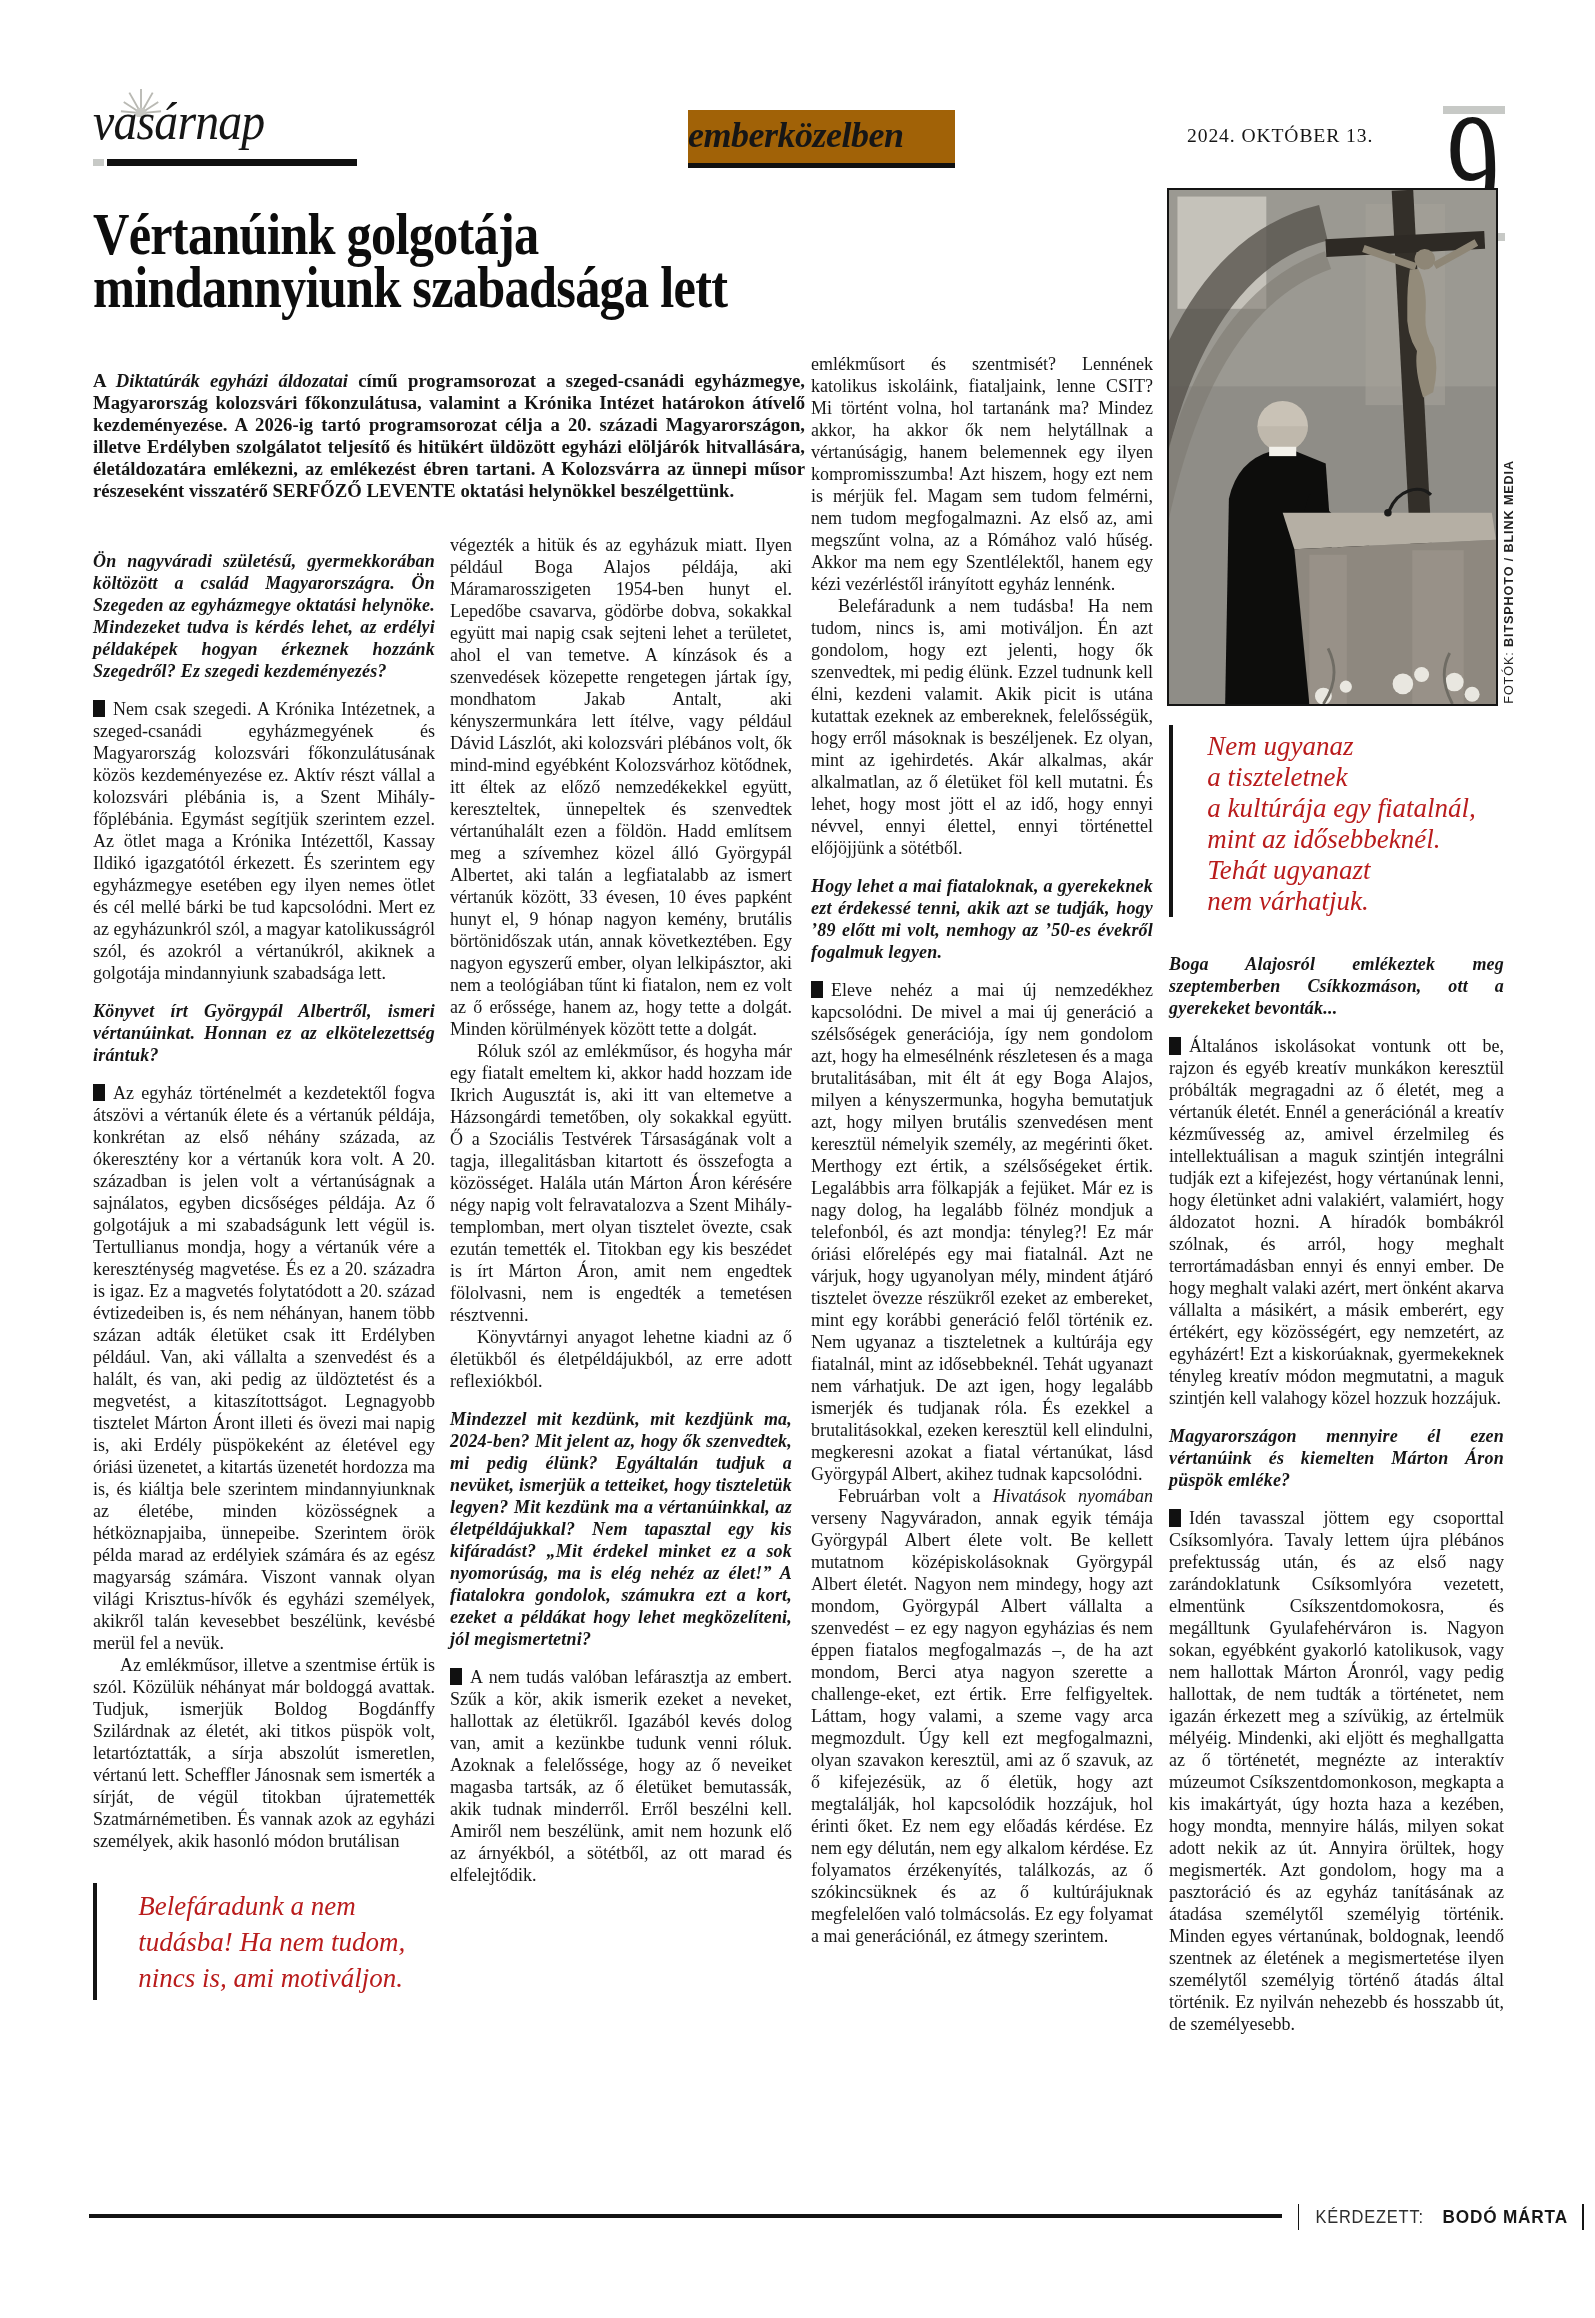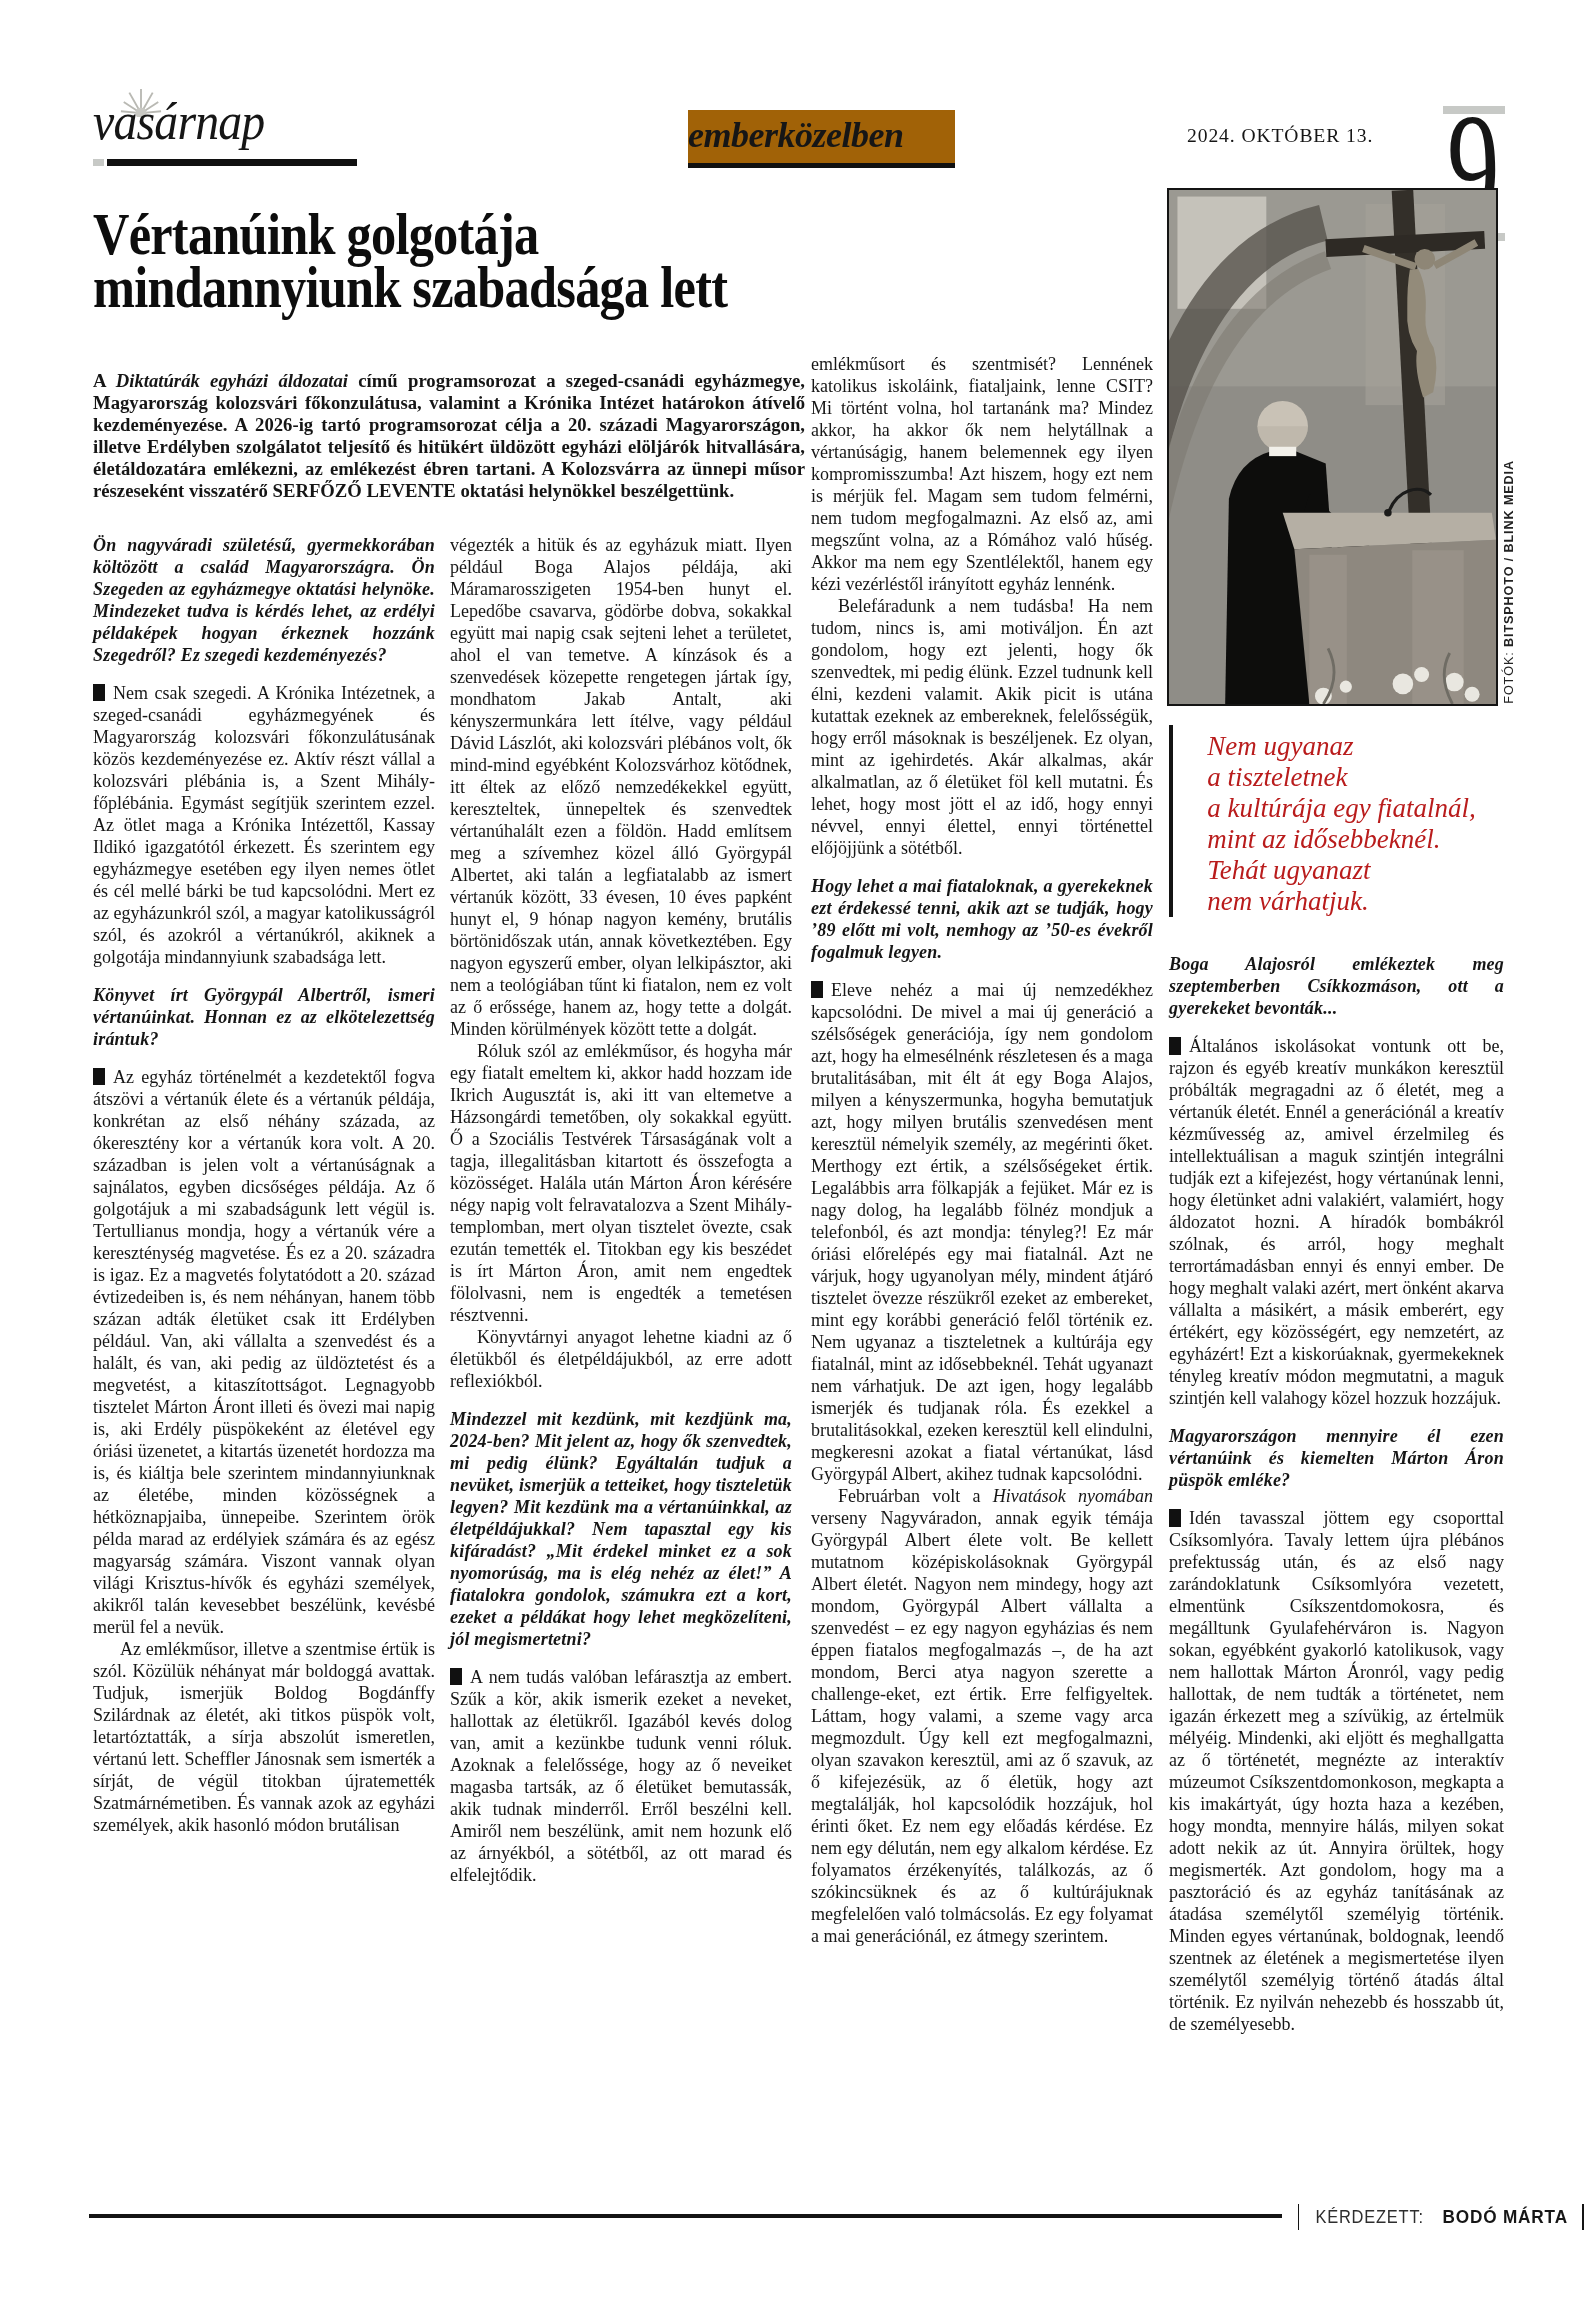--- a/index.html
+++ b/index.html
@@ -43,21 +43,21 @@
   .photo-credit b{font-weight:700;}
 
   
   .col{position:absolute;width:342px;text-align:justify;font-size:18px;line-height:22px;}
   .col1{left:93px; top:534px;}
   .col2{left:450px; top:534px;}
   .col3{left:811px;top:353px;}
   .col4{left:1169px;top:722px;width:335px;}
   .col p{margin:0;}
   .col p.q{font-weight:700;font-style:italic;margin:16px 0;letter-spacing:0.2px;}
-  .col p.q:first-child{margin-top:0;}
+  .col p.q:first-child{margin-top:16px;}
   .col p.ind{text-indent:27px;}
   .marker{display:inline-block;width:11.7px;height:17.3px;background:#111;margin-right:8.4px;
           vertical-align:-2.3px;}
 
   .pullquote{display:flex;}
   .pq-bar{flex:none;width:4.2px;background:#141414;}
   .pq-text{font-style:italic;color:#b91c1c;}
   .pullquote.left{margin-top:31px;}
   .pullquote.left .pq-bar{margin-right:41px;}
   .pullquote.left .pq-text{font-size:27px;line-height:36px;padding-top:4.7px;padding-bottom:4.7px;}
@@ -161,20 +161,21 @@
   </div>
 
   <div id="col1" class="col col1">
       <p class="q">Ön nagyváradi születésű, gyermekkorában költözött a család Magyarországra. Ön Szegeden az egyházmegye oktatási helynöke. Mindezeket tudva is kérdés lehet, az erdélyi példaképek hogyan érkeznek hozzánk Szegedről? Ez szegedi kezdeményezés?</p>
       <p class="a"><span class="marker"></span>Nem csak szegedi. A Krónika Intézetnek, a szeged-csanádi egyházmegyének és Magyarország kolozsvári főkonzulátusának közös kezdeményezése ez. Aktív részt vállal a kolozsvári plébánia is, a Szent Mihály-főplébánia. Egymást segítjük szerintem ezzel. Az ötlet maga a Krónika Intézettől, Kassay Ildikó igazgatótól érkezett. És szerintem egy egyházmegye esetében egy ilyen nemes ötlet és cél mellé bárki be tud kapcsolódni. Mert ez az egyházunkról szól, a magyar katolikusságról szól, és azokról a vértanúkról, akiknek a golgotája mindannyiunk szabadsága lett.</p>
       <p class="q">Könyvet írt Györgypál Albertről, ismeri vértanúinkat. Honnan ez az elkötelezettség irántuk?</p>
       <p class="a"><span class="marker"></span>Az egyház történelmét a kezdetektől fogva átszövi a vértanúk élete és a vértanúk példája, konkrétan az első néhány százada, az ókeresztény kor a vértanúk kora volt. A 20. században is jelen volt a vértanúságnak a sajnálatos, egyben dicsőséges példája. Az ő golgotájuk a mi szabadságunk lett végül is. Tertullianus mondja, hogy a vértanúk vére a kereszténység magvetése. És ez a 20. századra is igaz. Ez a magvetés folytatódott a 20. század évtizedeiben is, és nem néhányan, hanem több százan adták életüket csak itt Erdélyben például. Van, aki vállalta a szenvedést és a halált, és van, aki pedig az üldöztetést és a megvetést, a kitaszítottságot. Legnagyobb tisztelet Márton Áront illeti és övezi mai napig is, aki Erdély püspökeként az életével egy óriási üzenetet, a kitartás üzenetét hordozza ma is, és kiáltja bele szerintem mindannyiunknak az életébe, minden közösségnek a hétköznapjaiba, ünnepeibe. Szerintem örök példa marad az erdélyiek számára és az egész magyarság számára. Viszont vannak olyan világi Krisztus-hívők és egyházi személyek, akikről talán kevesebbet beszélünk, kevésbé merül fel a nevük.</p>
       <p class="ind">Az emlékműsor, illetve a szentmise értük is szól. Közülük néhányat már boldoggá avattak. Tudjuk, ismerjük Boldog Bogdánffy Szilárdnak az életét, aki titkos püspök volt, letartóztatták, a sírja abszolút ismeretlen, vértanú lett. Scheffler Jánosnak sem ismerték a sírját, de végül titokban újratemették Szatmárnémetiben. És vannak azok az egyházi személyek, akik hasonló módon brutálisan</p>
       <div class="pullquote left">
         <div class="pq-bar"></div>
+        <div class="pq-text">Belefáradunk a nem<br>tudásba! Ha nem tudom,<br>nincs is, ami motiváljon.</div>
       </div>
     </div>
   <div id="col2" class="col col2">
       <p class="flow">végezték a hitük és az egyházuk miatt. Ilyen például Boga Alajos példája, aki Máramarosszigeten 1954-ben hunyt el. Lepedőbe csavarva, gödörbe dobva, sokakkal együtt mai napig csak sejteni lehet a területet, ahol el van temetve. A kínzások és a szenvedések közepette rengetegen jártak így, mondhatom Jakab Antalt, aki kényszermunkára lett ítélve, vagy például Dávid Lászlót, aki kolozsvári plébános volt, ők mind-mind egyébként Kolozsvárhoz kötődnek, itt éltek az előző nemzedékekkel együtt, kereszteltek, ünnepeltek és szenvedtek vértanúhalált ezen a földön. Hadd említsem meg a szívemhez közel álló Györgypál Albertet, aki talán a legfiatalabb az ismert vértanúk között, 33 évesen, 10 éves papként hunyt el, 9 hónap nagyon kemény, brutális börtönidőszak után, annak következtében. Egy nagyon egyszerű ember, olyan lelkipásztor, aki nem a teológiában tűnt ki fiatalon, nem ez volt az ő erőssége, hanem az, hogy tette a dolgát. Minden körülmények között tette a dolgát.</p>
       <p class="ind">Róluk szól az emlékműsor, és hogyha már egy fiatalt emeltem ki, akkor hadd hozzam ide Ikrich Augusztát is, aki itt van eltemetve a Házsongárdi temetőben, oly sokakkal együtt. Ő a Szociális Testvérek Társaságának volt a tagja, illegalitásban kitartott és összefogta a közösséget. Halála után Márton Áron kérésére négy napig volt felravatalozva a Szent Mihály-templomban, mert olyan tisztelet övezte, csak ezután temették el. Titokban egy kis beszédet is írt Márton Áron, amit nem engedtek fölolvasni, nem is engedték a temetésen résztvenni.</p>
       <p class="ind">Könyvtárnyi anyagot lehetne kiadni az ő életükből és életpéldájukból, az erre adott reflexiókból.</p>
       <p class="q">Mindezzel mit kezdünk, mit kezdjünk ma, 2024-ben? Mit jelent az, hogy ők szenvedtek, mi pedig élünk? Egyáltalán tudjuk a nevüket, ismerjük a tetteiket, hogy tiszteletük legyen? Mit kezdünk ma a vértanúinkkal, az életpéldájukkal? Nem tapasztal egy kis kifáradást? „Mit érdekel minket ez a sok nyomorúság, ma is elég nehéz az élet!” A fiatalokra gondolok, számukra ezt a kort, ezeket a példákat hogy lehet megközelíteni, jól megismertetni?</p>
       <p class="a"><span class="marker"></span>A nem tudás valóban lefárasztja az embert. Szűk a kör, akik ismerik ezeket a neveket, hallottak az életükről. Igazából kevés dolog van, amit a kezünkbe tudunk venni róluk. Azoknak a felelőssége, hogy az ő neveiket magasba tartsák, az ő életüket bemutassák, akik tudnak minderről. Erről beszélni kell. Amiről nem beszélünk, amit nem hozunk elő az árnyékból, a sötétből, az ott marad és elfelejtődik.</p>
     </div>
   <div id="col3" class="col col3">

